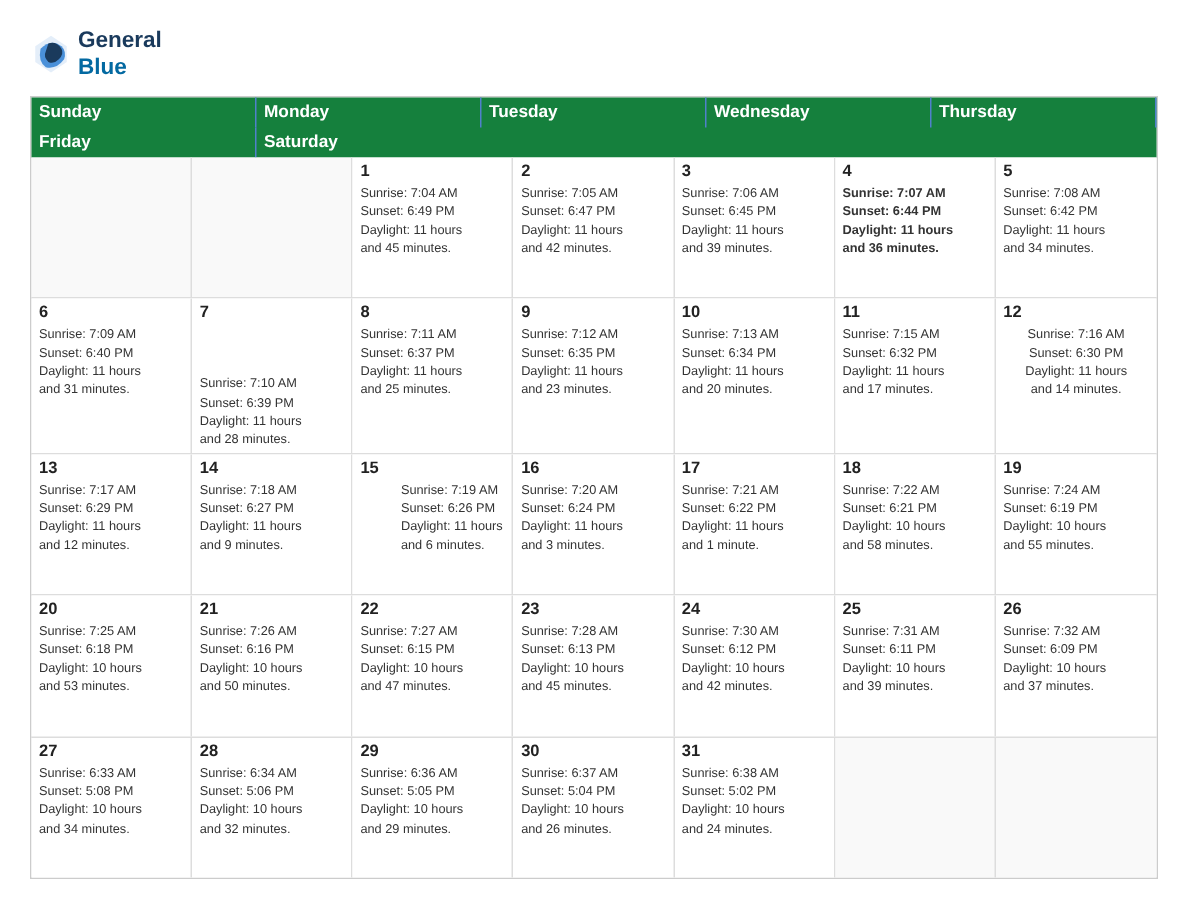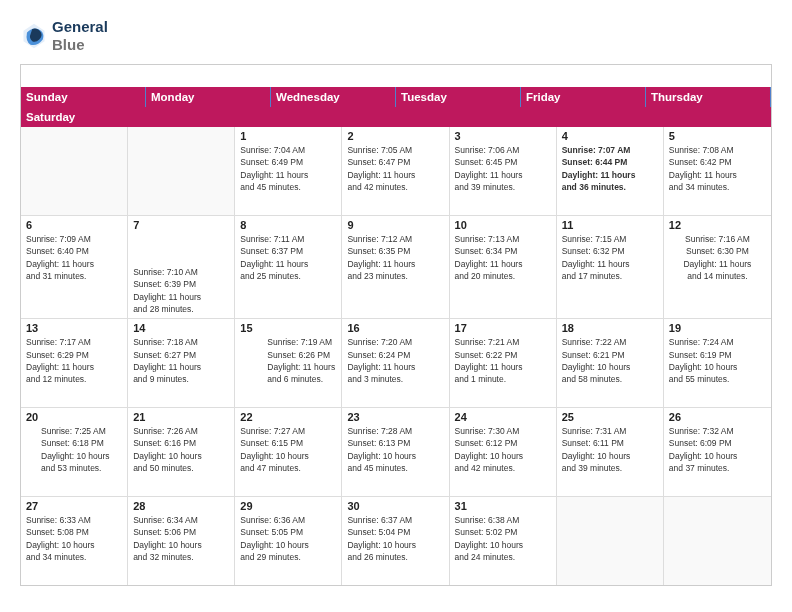--- a/index.html
+++ b/index.html
@@ -28,21 +28,21 @@
       align-items: center;
       gap: 4px;
     }
     .logo-text {
       font-size: 15px;
       font-weight: bold;
       color: #1a3a5c;
       line-height: 1.2;
     }
     .logo-text span {
-      color: #737373;
+      color: #0369a1;
     }
     .logo-icon {
       width: 28px;
       height: 28px;
     }
     .title-block {
       text-align: right;
     }
     .month-title {
       font-size: 32px;
@@ -56,23 +56,22 @@
       font-weight: normal;
     }
     .calendar {
       flex: 1;
       display: flex;
       flex-direction: column;
       border: 1px solid #ccc;
     }
     .cal-header-row {
       display: grid;
-      grid-template-columns: repeat(6, 1fr);
-      background: #be185d;
-      margin-top: 22px;
+      grid-template-columns: repeat(5, 1fr);
+      background: #15803d;
     }
     .cal-header-cell {
       color: #fff;
       font-size: 11.5px;
       font-weight: bold;
       padding: 4px 5px;
       text-align: left;
       border-right: 1px solid #5080cc;
     }
     .cal-header-cell:last-child { border-right: none; }
@@ -131,24 +130,24 @@
     <div class="title-block">
       <div class="month-title"></div>
       <div class="location-title"></div>
     </div>
   </div>
 
   <div class="calendar">
     <div class="cal-header-row">
     <div class="cal-header-cell">Sunday</div>
         <div class="cal-header-cell">Monday</div>
+        <div class="cal-header-cell">Tuesday</div>
         <div class="cal-header-cell">Wednesday</div>
-        <div class="cal-header-cell">Tuesday</div>
+        <div class="cal-header-cell">Thursday</div>
         <div class="cal-header-cell">Friday</div>
-        <div class="cal-header-cell">Thursday</div>
         <div class="cal-header-cell">Saturday</div>
       </div>
     <div class="cal-body">
     <div class="cal-row">
           <div class="cal-cell empty"></div>
           <div class="cal-cell empty"></div>
           <div class="cal-cell">
             <span class="day-num">1</span>
             <div class="day-info" style="white-space: pre-line;">Sunrise: 7:04 AM
 Sunset: 6:49 PM
@@ -282,21 +281,21 @@
             <span class="day-num">19</span>
             <div class="day-info" style="white-space: pre-line;">Sunrise: 7:24 AM
 Sunset: 6:19 PM
 Daylight: 10 hours
 and 55 minutes.</div>
           </div>
         </div>
         <div class="cal-row">
           <div class="cal-cell">
             <span class="day-num">20</span>
-            <div class="day-info" style="white-space: pre-line; margin-left: 15px;">Sunrise: 7:25 AM
+            <div class="day-info" style="white-space: pre-line;">Sunrise: 7:25 AM
 Sunset: 6:18 PM
 Daylight: 10 hours
 and 53 minutes.</div>
           </div>
           <div class="cal-cell">
             <span class="day-num">21</span>
             <div class="day-info" style="white-space: pre-line;">Sunrise: 7:26 AM
 Sunset: 6:16 PM
 Daylight: 10 hours
 and 50 minutes.</div>

